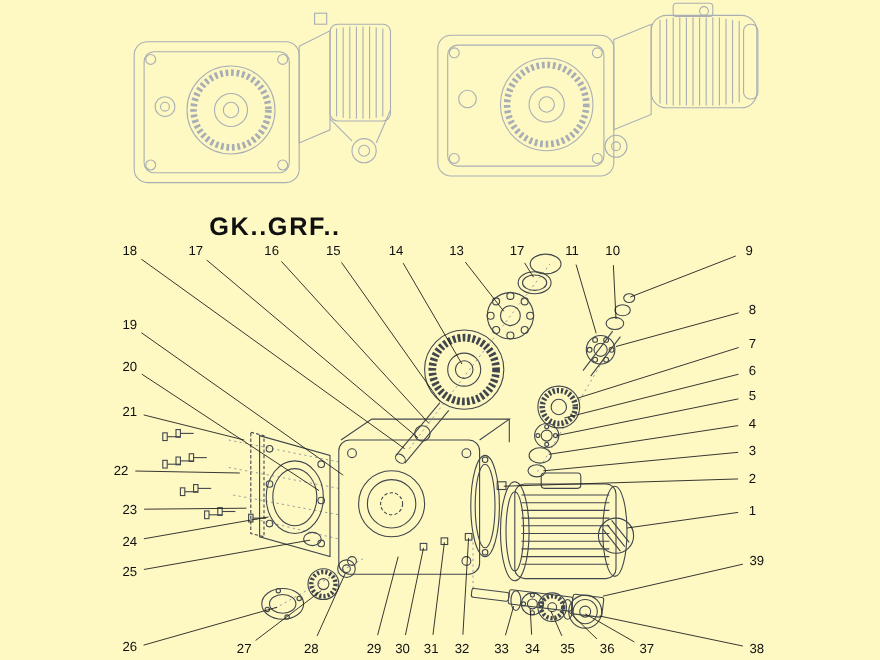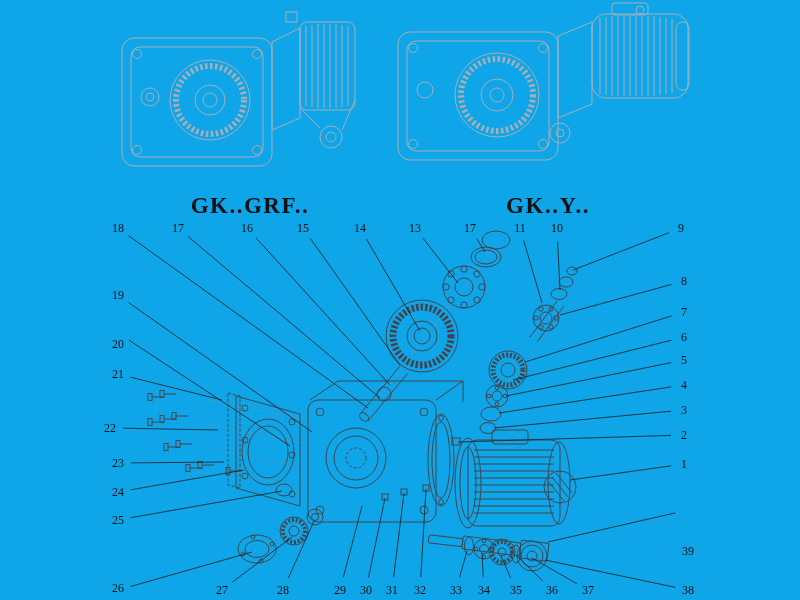--- a/index.html
+++ b/index.html
@@ -1,19 +1,19 @@
 <!DOCTYPE html>
 <html><head>
 <meta charset="utf-8">
 <style>
   * { margin: 0; padding: 0; box-sizing: border-box; }
   html, body { width: 800px; height: 600px; background: #fff; overflow: hidden; }
   .stage {
-    position: relative; width: 800px; height: 600px; background: #0ea5e9;
-    font-family: Liberation Serif, serif;
+    position: relative; width: 800px; height: 600px; background: #fef9c3;
+    font-family: Liberation Sans, sans-serif;
   }
   svg.art { position: absolute; left: 0; top: 0; }
   .title {
     position: absolute; transform: translate(-50%, -50%);
     font-weight: 700; font-size: 23px; letter-spacing: 1.5px; color: #101010;
     white-space: nowrap;
   }
   .title-left  { left: 250px; top: 206px; }
   .title-right { left: 548px; top: 206px; }
   .callout {
@@ -315,45 +315,44 @@
         <line x1="420.8" y1="577.0" x2="426" y2="489"></line>
         <line x1="459.5" y1="577.5" x2="467" y2="551"></line>
         <line x1="483.3" y1="577.0" x2="482" y2="553"></line>
         <line x1="510.8" y1="578.1" x2="501" y2="556"></line>
         <line x1="542.7" y1="580.9" x2="517" y2="556"></line>
         <line x1="576.7" y1="583.6" x2="532" y2="558"></line>
       </g>
   </svg>
 
   <div class="title title-left">GK..GRF..</div>
-  <div class="title title-right">GK..Y..</div>
 
   <div id="callout-layer">
       <div class="callout" style="left: 118px; top: 228px;">18</div>
       <div class="callout" style="left: 178px; top: 228px;">17</div>
       <div class="callout" style="left: 247px; top: 228px;">16</div>
       <div class="callout" style="left: 303px; top: 228px;">15</div>
       <div class="callout" style="left: 360px; top: 228px;">14</div>
       <div class="callout" style="left: 415px; top: 228px;">13</div>
       <div class="callout" style="left: 470px; top: 228px;">17</div>
       <div class="callout" style="left: 520px; top: 228px;">11</div>
       <div class="callout" style="left: 557px; top: 228px;">10</div>
       <div class="callout" style="left: 681px; top: 228px;">9</div>
       <div class="callout" style="left: 684px; top: 281px;">8</div>
       <div class="callout" style="left: 684px; top: 312px;">7</div>
       <div class="callout" style="left: 684px; top: 337px;">6</div>
       <div class="callout" style="left: 684px; top: 360px;">5</div>
       <div class="callout" style="left: 684px; top: 385px;">4</div>
       <div class="callout" style="left: 684px; top: 410px;">3</div>
       <div class="callout" style="left: 684px; top: 435px;">2</div>
       <div class="callout" style="left: 684px; top: 464px;">1</div>
-      <div class="callout" style="left: 688px; top: 510px; margin-top: 41px;">39</div>
+      <div class="callout" style="left: 688px; top: 510px;">39</div>
       <div class="callout" style="left: 688px; top: 590px;">38</div>
       <div class="callout" style="left: 118px; top: 295px;">19</div>
-      <div class="callout" style="left: 118px; top: 344px;">20</div>
+      <div class="callout" style="left: 118px; top: 333px;">20</div>
       <div class="callout" style="left: 118px; top: 374px;">21</div>
       <div class="callout" style="left: 110px; top: 428px;">22</div>
       <div class="callout" style="left: 118px; top: 463px; text-align: right;">23</div>
       <div class="callout" style="left: 118px; top: 492px;">24</div>
       <div class="callout" style="left: 118px; top: 520px;">25</div>
       <div class="callout" style="left: 118px; top: 588px;">26</div>
       <div class="callout" style="left: 222px; top: 590px;">27</div>
       <div class="callout" style="left: 283px; top: 590px;">28</div>
       <div class="callout" style="left: 340px; top: 590px;">29</div>
       <div class="callout" style="left: 366px; top: 590px;">30</div>

